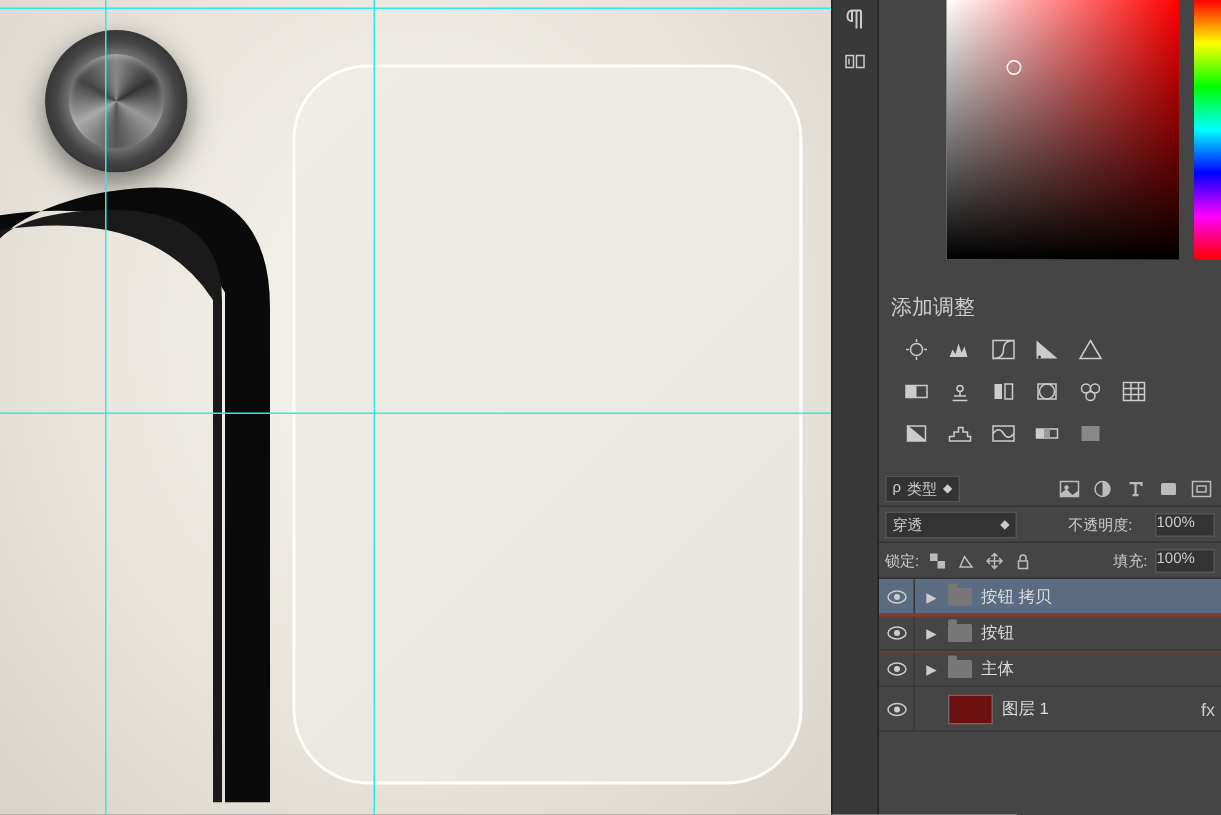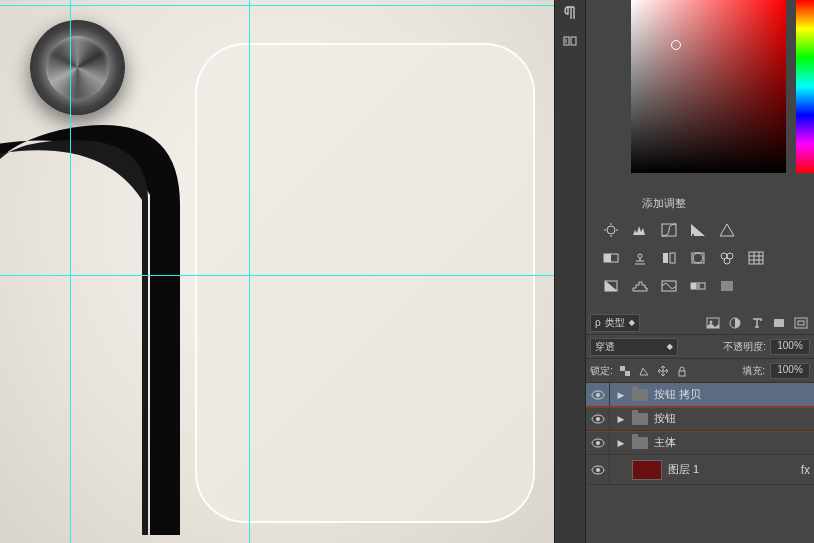--- a/index.html
+++ b/index.html
@@ -115,24 +115,23 @@
   font-size: 11px;
 }
 .panel-tab.active {
   background: #454545;
   color: #ddd;
 }
 .adjustments-body {
   padding: 6px 8px;
 }
 .adj-title {
-  font-size: 11px;
+  font-size: 14px;
   color: #ccc;
   margin-bottom: 10px;
-  margin-left: 48px;
 }
 .adj-row {
   display: flex; gap: 7px;
   margin-bottom: 10px;
   padding-left: 6px;
 }
 .adj-icon {
   width: 22px; height: 18px;
   color: #ccc;
   display: flex; align-items: center; justify-content: center;
@@ -161,30 +160,29 @@
 .spacer { flex: 1; }
 .toolbar-icon {
   width: 18px; height: 18px;
   color: #bbb;
   display: flex; align-items: center; justify-content: center;
 }
 .opacity-row {
   display: flex; align-items: center;
   height: 24px;
   padding: 0 4px;
-  gap: 4px;
+  gap: 15px;
   border-bottom: 1px solid #333;
 }
 .opacity-label { font-size: 10px; }
 .opacity-input {
   background: #333; border: 1px solid #555;
   height: 16px; width: 40px;
   font-size: 10px;
   color: #ccc;
-  text-align: center;
 }
 .lock-row {
   display: flex; align-items: center;
   height: 24px;
   padding: 0 4px;
   gap: 5px;
   border-bottom: 1px solid #333;
 }
 .lock-icon {
   width: 14px; height: 14px;

